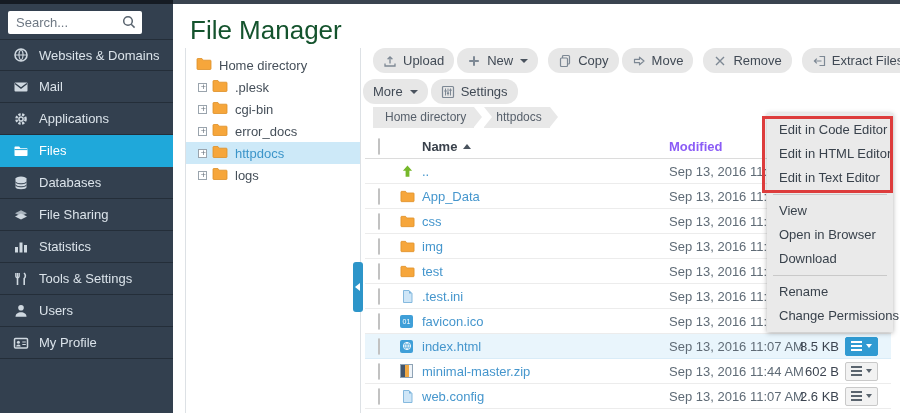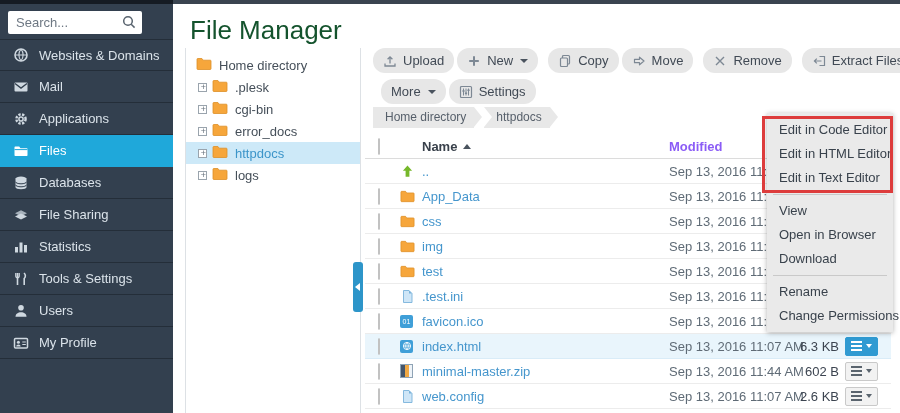--- a/index.html
+++ b/index.html
@@ -40,21 +40,21 @@
   .expander::before { content:"+"; position:absolute; left:0; top:-3px; width:9px; text-align:center;
       font-size:9px; line-height:13px; color:#6b7680; }
   .tree-row .tree-folder { margin-right:7px; flex:none; }
   .collapse-handle { position:absolute; left:353px; top:262px; width:10px; height:50px; background:#2d95c9;
       border-radius:3px; cursor:pointer; z-index:5; }
   .collapse-handle::before { content:""; position:absolute; left:2px; top:21px;
       border-top:4px solid transparent; border-bottom:4px solid transparent; border-right:5px solid #fff; }
 
   
   .toolbar-row1 { position:absolute; left:373px; top:48px; width:507px; display:flex; align-items:center; }
-  .toolbar-row2 { position:absolute; left:381px; top:79px; width:507px; display:flex; align-items:center; }
+  .toolbar-row2 { position:absolute; left:363px; top:79px; width:507px; display:flex; align-items:center; }
   .btn { display:inline-flex; align-items:center; gap:6px; height:25px; padding:0 10px; background:#e7e7e7;
       border-radius:12px; font-size:13px; color:#414a55; cursor:pointer; white-space:nowrap; }
   .btn + .btn { margin-left:3px; }
   .group-gap { margin-left:10px !important; }
   .btn-icon { width:14px; height:14px; flex:none; color:#7d8894; }
   .caret { width:0; height:0; border-left:4px solid transparent; border-right:4px solid transparent;
       border-top:4px solid #4a535e; margin-left:1px; }
   .settings-btn { margin-left:auto; }
 
   
@@ -458,21 +458,21 @@
       <span class="c-icon">
           <span class="icon-badge">
             <svg width="10" height="10" viewBox="0 0 10 10">
               <circle cx="5" cy="5" r="3.6" fill="none" stroke="#fff" stroke-width=".9"></circle>
               <path d="M1.4 5h7.2M5 1.4c1.8 2 1.8 5.2 0 7.2-1.8-2-1.8-5.2 0-7.2" fill="none" stroke="#fff" stroke-width=".8"></path>
             </svg>
           </span>
         </span>
       <span class="c-name">index.html</span>
       <span class="c-mod">Sep 13, 2016 11:07 AM</span>
-      <span class="c-size">6.3 KB</span>
+      <span class="c-size">8.5 KB</span>
       <span class="c-menu">
           <span class="row-menu-btn active">
             <span class="hamburger"></span>
             <span class="mini-caret"></span>
           </span>
         </span>
     </div>
 
     <div class="frow">
       <span class="c-check"><span class="checkbox"></span></span>

